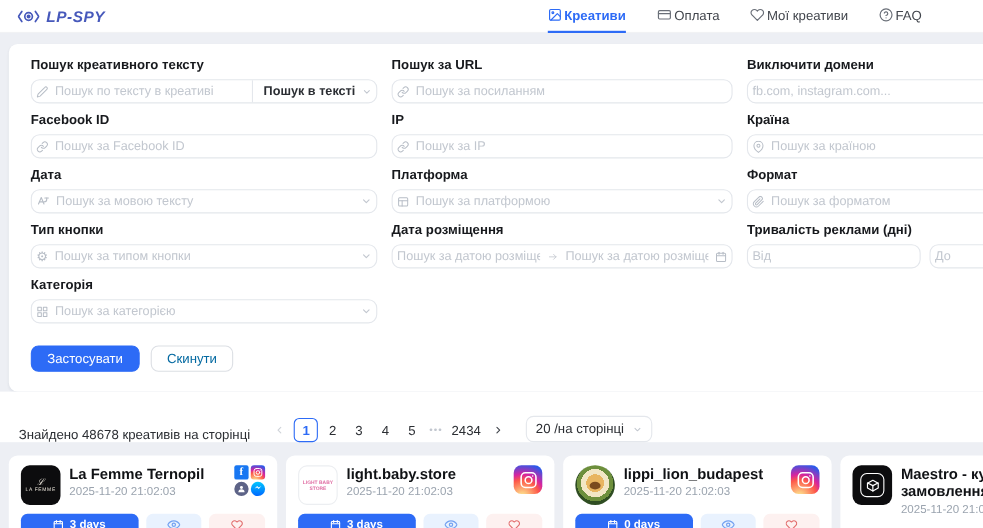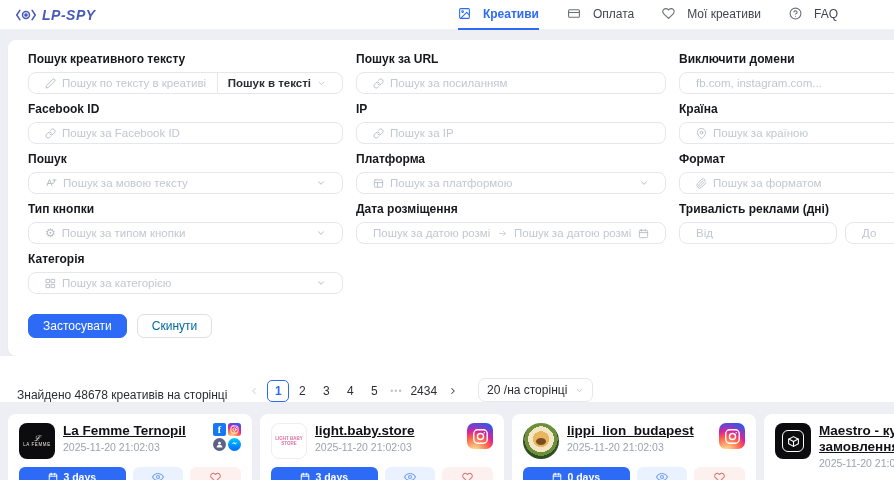--- a/index.html
+++ b/index.html
@@ -7,35 +7,35 @@
   body { font-family:"Liberation Sans", sans-serif; background:#edeff4; color:#1c1f24; }
   .page { position:relative; width:894px; height:480px; overflow:hidden; }
 
   
   header { position:absolute; top:0; left:0; width:894px; height:30px; background:#fff;
            display:flex; align-items:center; justify-content:space-between; padding:0 56px 0 16px;
            border-bottom:1px solid #f1f2f4; z-index:5; }
   .logo { display:flex; align-items:center; gap:6px; color:#4759bb; cursor:pointer; }
   .logo-text { font-size:14px; font-weight:bold; font-style:italic; letter-spacing:.5px; }
   nav { display:flex; align-items:center; gap:28px; height:30px; }
-  .nav-item { display:flex; align-items:center; gap:12px; height:30px; font-size:12px; color:#42464d; cursor:pointer; border-bottom:2px solid transparent; }
+  .nav-item { display:flex; align-items:center; gap:2px; height:30px; font-size:12px; color:#42464d; cursor:pointer; border-bottom:2px solid transparent; }
   .nav-item .i { color:#6a6f78; }
   .nav-item.active { color:#2d6bf6; border-bottom-color:#2d6bf6; font-weight:bold; }
   .nav-item.active .i { color:#2d6bf6; }
 
   .i { display:inline-flex; align-items:center; justify-content:center; }
   .i svg { display:block; }
 
   
   .panel { position:absolute; top:40px; left:8px; width:940px; height:316px; background:#fff;
            border-radius:8px; box-shadow:0 1px 2px rgba(20,30,60,.05); padding:12px 0 0 20px; }
   .fgrid { display:grid; grid-template-columns:315px 310px 292px; column-gap:13px; grid-auto-rows:50px; }
   .flabel { font-size:12px; font-weight:bold; color:#17191d; margin-bottom:6px; }
   .control { position:relative; display:flex; align-items:center; height:22px; border:1px solid #e4e7ec;
-             border-radius:8px; background:#fff; padding:0 16px; gap:6px; }
+             border-radius:8px; background:#fff; padding:0 4px; gap:6px; }
   .control input { border:none; outline:none; flex:1; min-width:0; font-size:11.5px; color:#333; background:transparent; font-family:inherit; }
   .control input::placeholder { color:#c2c7cf; }
   .ficon { color:#b7bdc6; flex:none; }
   .gear-glyph { font-size:12px; line-height:1; color:#b7bdc6; }
   .chev { color:#c2c7cf; flex:none; }
   .addon { display:flex; align-items:center; gap:6px; border-left:1px solid #e4e7ec; align-self:stretch;
            padding:0 8px 0 10px; margin-right:-8px; font-size:11.5px; font-weight:bold; color:#2b2e33; cursor:pointer;justify-content:space-between; }
   .range-arrow { color:#c2c7cf; flex:none; }
   .dual { display:flex; gap:8px; }
   .dual .control { flex:none; }
@@ -70,21 +70,21 @@
   .avatar { width:36px; height:36px; flex:none; border-radius:8px; display:flex; align-items:center; justify-content:center; overflow:hidden; }
   .avatar.black { background:#0c0c0e; color:#fff; flex-direction:column; }
   .av-script { font-style:italic; font-size:8px; line-height:7px; color:#e9e4da; }
   .av-caps { font-size:4.5px; letter-spacing:.6px; color:#e9e4da; }
   .avatar.light { background:#fff; border:1px solid #eceef1; }
   .av-pink { font-size:4.5px; font-weight:bold; color:#e06fa4; text-align:center; line-height:5px; }
   .avatar.lion { border-radius:50%;
       background:radial-gradient(circle at 50% 45%, #e8b560 0 30%, #f2e6c4 30% 48%, #6d8f3c 48% 62%, #2f4d22 62% 100%); }
   .lion-face { width:10px; height:7px; border-radius:50%; background:#7a4b1e; }
   .card-info { flex:1; min-width:0; }
-  .card-title { font-size:13.5px; font-weight:bold; color:#101215; line-height:16px; white-space:nowrap; overflow:hidden;text-decoration:underline; }
+  .card-title { font-size:13.5px; font-weight:bold; color:#101215; line-height:16px; white-space:nowrap; overflow:hidden; }
   .card-title.wrap { white-space:normal; }
   .card-date { font-size:10.5px; color:#9aa3ae; margin-top:2px; }
   .plat-grid { display:grid; grid-template-columns:13px 13px; grid-gap:2px; flex:none; align-content:start; }
   .pi { width:13px; height:13px; border-radius:3px; display:flex; align-items:center; justify-content:center; }
   .pi.fb { background:#1877f2; color:#fff; font-size:10px; font-weight:bold; border-radius:2px; font-family:"Liberation Serif",serif; }
   .ig-grad { background:radial-gradient(circle at 30% 110%, #fdf497 0%, #fd5949 45%, #d6249f 60%, #285aeb 90%); }
   .pi.ms { background:linear-gradient(#00c6ff,#0068ff); border-radius:50%; color:#fff; }
   .pi.aud { background:#5d6387; border-radius:50%; color:#fff; }
   .ig-big { width:26px; height:26px; border-radius:7px; flex:none; display:flex; align-items:center; justify-content:center; color:#fff; }
   .card-btns { display:flex; gap:7px; margin-top:8px; }
@@ -230,21 +230,21 @@
             <svg width="11" height="11" viewBox="0 0 24 24" fill="none" stroke="currentColor" stroke-width="2" stroke-linecap="round" stroke-linejoin="round">
                 <path d="M21 10c0 7-9 13-9 13s-9-6-9-13a9 9 0 0 1 18 0z"></path>
                 <circle cx="12" cy="10" r="3"></circle>
               </svg>
           </span>
           <input placeholder="Пошук за країною" style="">
         </div>
       </div>
 
       <div class="field">
-        <div class="flabel">Пошук</div>
+        <div class="flabel">Дата</div>
         <div class="control">
           <span class="i ficon">
             <svg width="12" height="12" viewBox="0 0 24 24" fill="none" stroke="currentColor" stroke-width="2" stroke-linecap="round" stroke-linejoin="round">
                 <path d="M4 17 L9 5 L14 17"></path>
                 <path d="M5.7 13h6.6"></path>
                 <path d="M15.5 6h6.5"></path>
                 <path d="M19 6v2.2c0 3-2 4.8-4.5 4.8"></path>
               </svg>
           </span>
           <input placeholder="Пошук за мовою тексту" style="">

